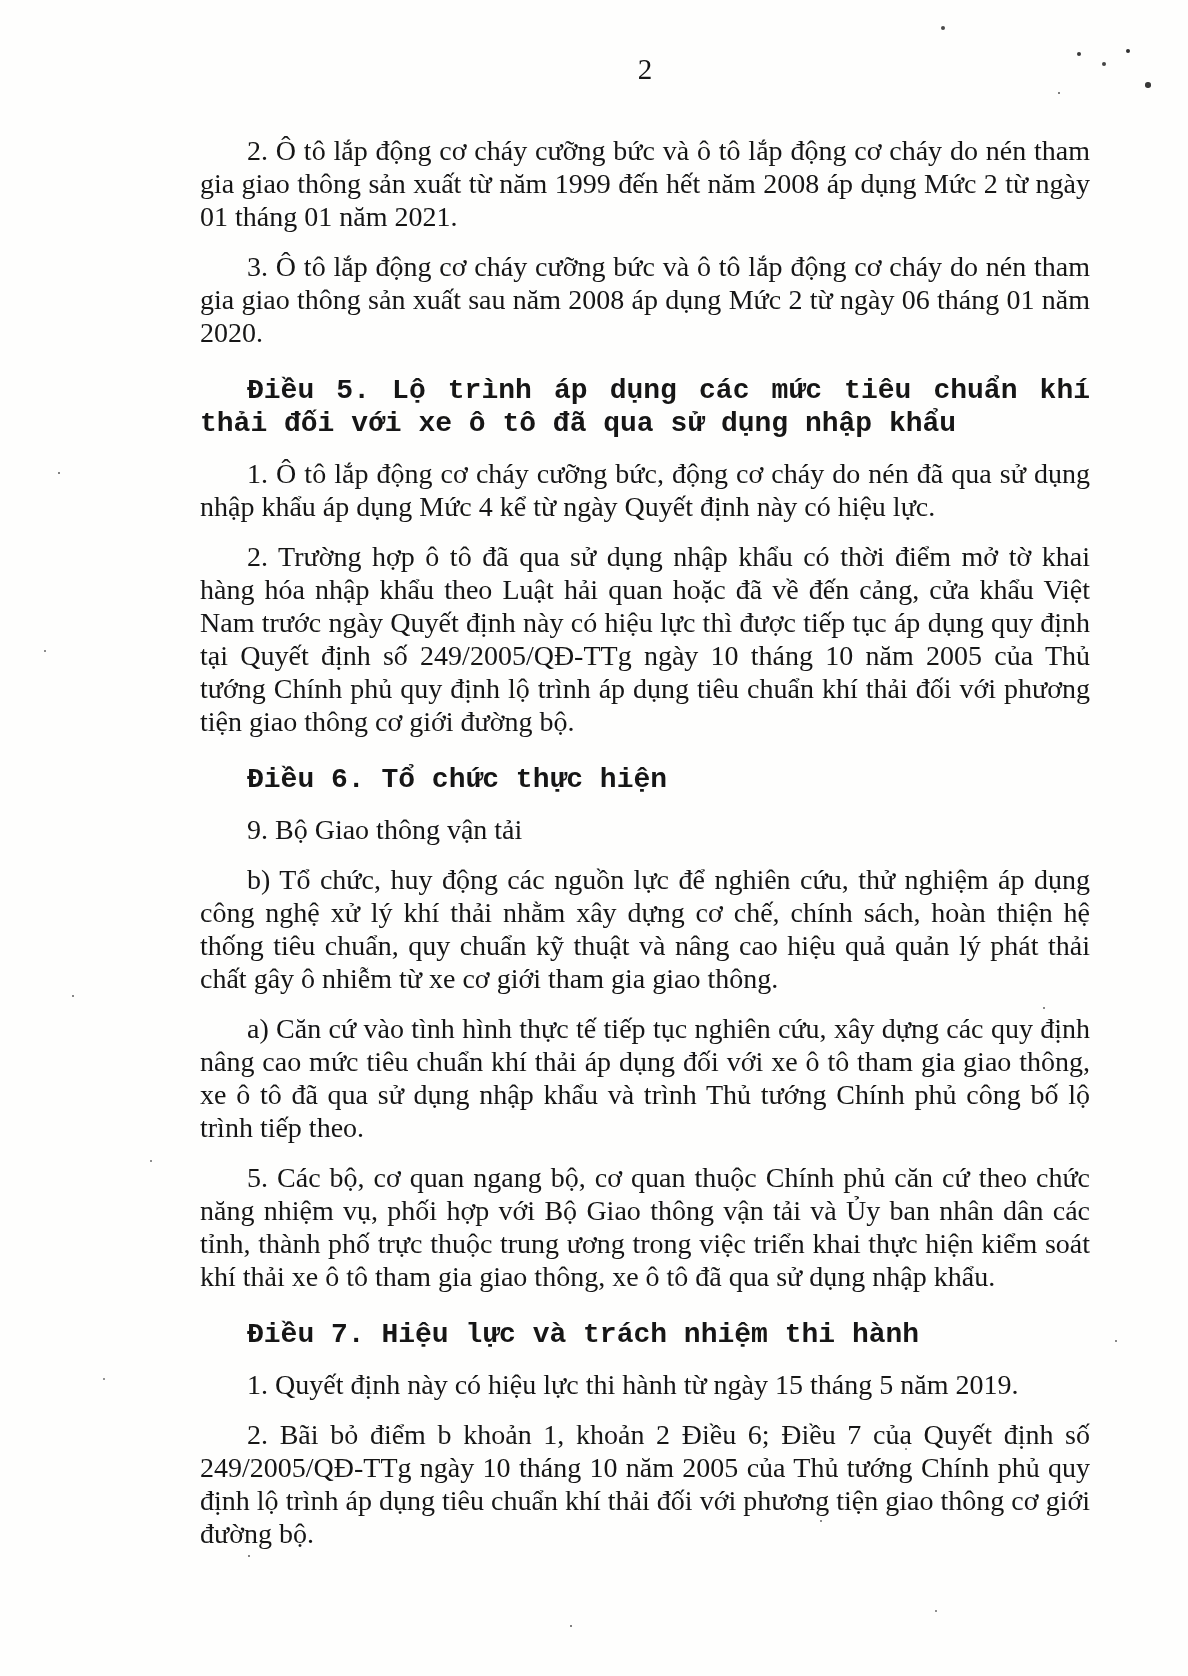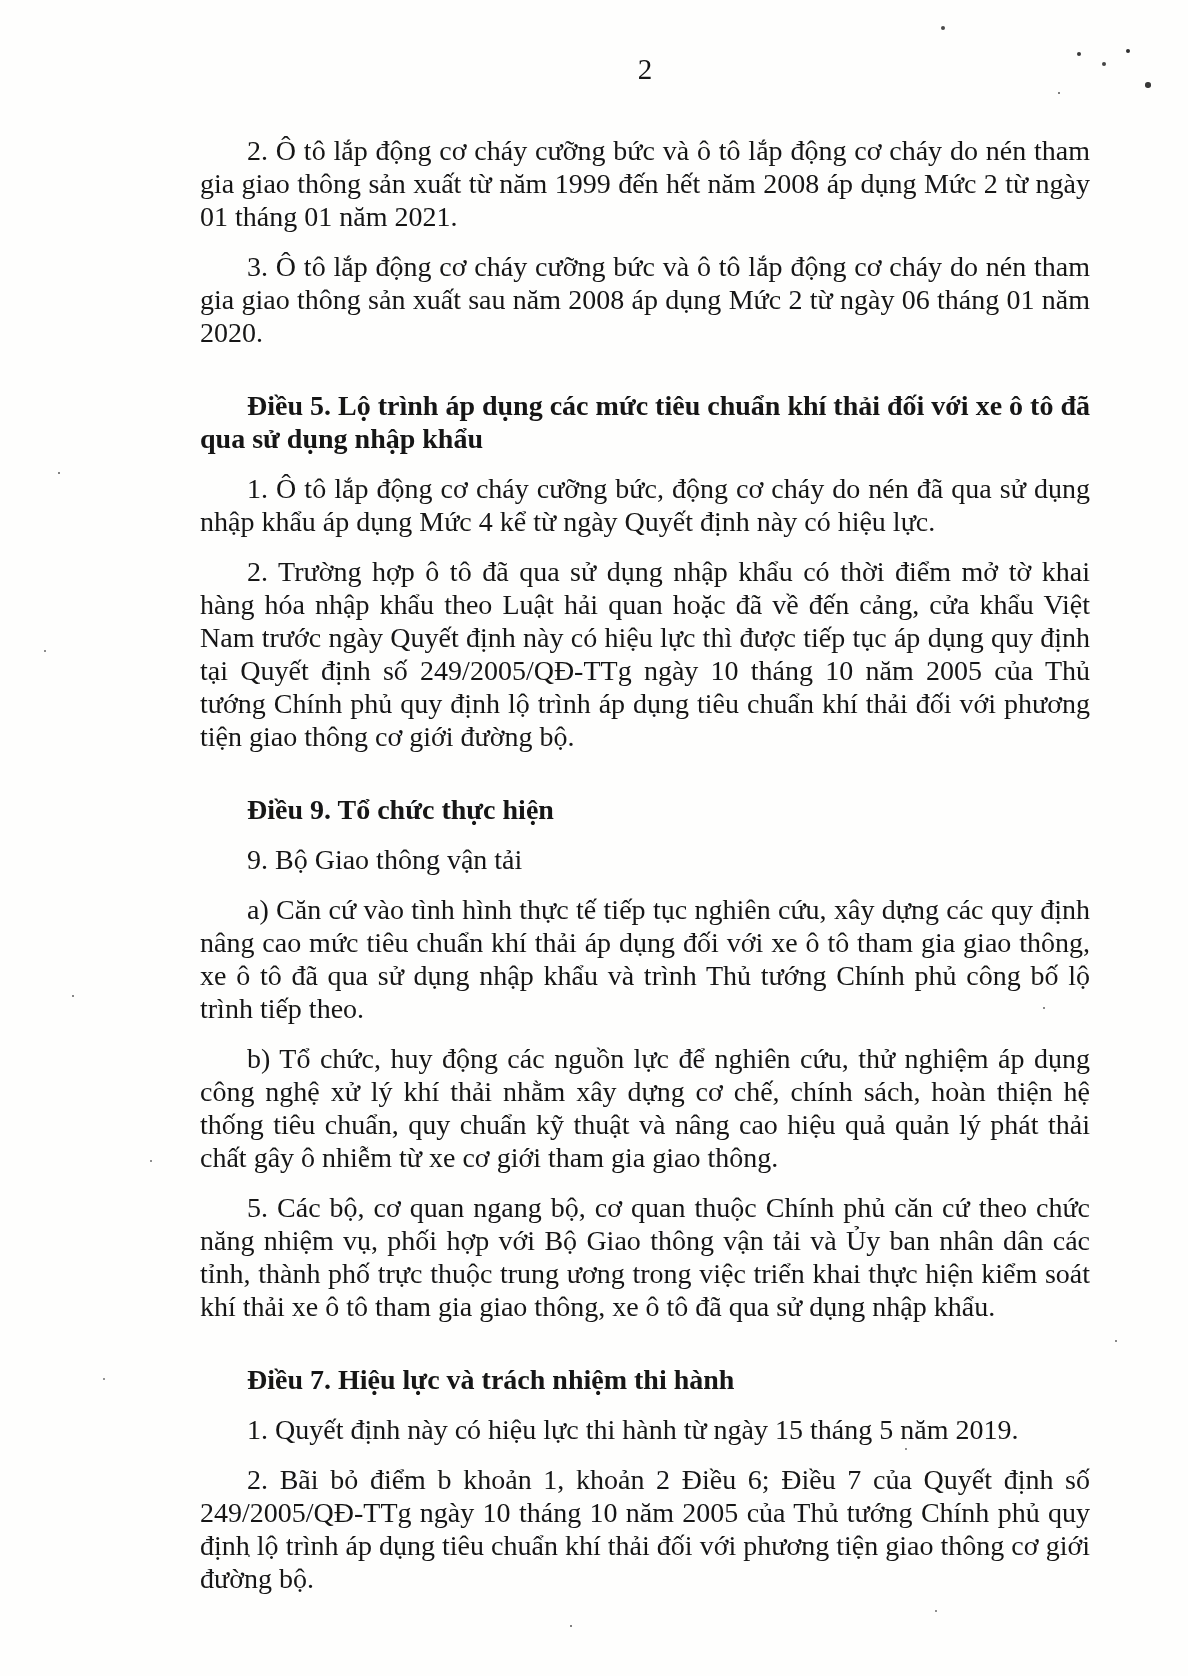--- a/index.html
+++ b/index.html
@@ -38,21 +38,22 @@
     margin: 0;
     padding: 0;
     text-indent: 47px;
     margin-top: 17px;
   }
   .content p:first-child {
     margin-top: 16px;
   }
   .content p.heading {
     font-weight: bold;
-    margin-top: 40px;
+    margin-top: 25px;
+    font-family: Liberation Mono, monospace;
   }
   
   .speckles {
     position: absolute;
     top: 0; left: 0;
     width: 2px; height: 2px;
     background: transparent;
     box-shadow:
       942px 27px 0 1px #4a4a4a,
       1078px 53px 0 1px #3a3a3a,
@@ -89,27 +90,27 @@
     <p class="para">2. Ô tô lắp động cơ cháy cưỡng bức và ô tô lắp động cơ cháy do nén tham gia giao thông sản xuất từ năm 1999 đến hết năm 2008 áp dụng Mức 2 từ ngày 01 tháng 01 năm 2021.</p>
 
     <p class="para">3. Ô tô lắp động cơ cháy cưỡng bức và ô tô lắp động cơ cháy do nén tham gia giao thông sản xuất sau năm 2008 áp dụng Mức 2 từ ngày 06 tháng 01 năm 2020.</p>
 
     <p class="heading">Điều 5. Lộ trình áp dụng các mức tiêu chuẩn khí thải đối với xe ô tô đã qua sử dụng nhập khẩu</p>
 
     <p class="para">1. Ô tô lắp động cơ cháy cưỡng bức, động cơ cháy do nén đã qua sử dụng nhập khẩu áp dụng Mức 4 kể từ ngày Quyết định này có hiệu lực.</p>
 
     <p class="para">2. Trường hợp ô tô đã qua sử dụng nhập khẩu có thời điểm mở tờ khai hàng hóa nhập khẩu theo Luật hải quan hoặc đã về đến cảng, cửa khẩu Việt Nam trước ngày Quyết định này có hiệu lực thì được tiếp tục áp dụng quy định tại Quyết định số 249/2005/QĐ-TTg ngày 10 tháng 10 năm 2005 của Thủ tướng Chính phủ quy định lộ trình áp dụng tiêu chuẩn khí thải đối với phương tiện giao thông cơ giới đường bộ.</p>
 
-    <p class="heading">Điều 9. Tổ chức thực hiện</p>
+    <p class="heading">Điều 6. Tổ chức thực hiện</p>
 
     <p class="para">9. Bộ Giao thông vận tải</p>
 
+    <p class="para">b) Tổ chức, huy động các nguồn lực để nghiên cứu, thử nghiệm áp dụng công nghệ xử lý khí thải nhằm xây dựng cơ chế, chính sách, hoàn thiện hệ thống tiêu chuẩn, quy chuẩn kỹ thuật và nâng cao hiệu quả quản lý phát thải chất gây ô nhiễm từ xe cơ giới tham gia giao thông.</p>
+
     <p class="para">a) Căn cứ vào tình hình thực tế tiếp tục nghiên cứu, xây dựng các quy định nâng cao mức tiêu chuẩn khí thải áp dụng đối với xe ô tô tham gia giao thông, xe ô tô đã qua sử dụng nhập khẩu và trình Thủ tướng Chính phủ công bố lộ trình tiếp theo.</p>
-
-    <p class="para">b) Tổ chức, huy động các nguồn lực để nghiên cứu, thử nghiệm áp dụng công nghệ xử lý khí thải nhằm xây dựng cơ chế, chính sách, hoàn thiện hệ thống tiêu chuẩn, quy chuẩn kỹ thuật và nâng cao hiệu quả quản lý phát thải chất gây ô nhiễm từ xe cơ giới tham gia giao thông.</p>
 
     <p class="para">5. Các bộ, cơ quan ngang bộ, cơ quan thuộc Chính phủ căn cứ theo chức năng nhiệm vụ, phối hợp với Bộ Giao thông vận tải và Ủy ban nhân dân các tỉnh, thành phố trực thuộc trung ương trong việc triển khai thực hiện kiểm soát khí thải xe ô tô tham gia giao thông, xe ô tô đã qua sử dụng nhập khẩu.</p>
 
     <p class="heading">Điều 7. Hiệu lực và trách nhiệm thi hành</p>
 
     <p class="para">1. Quyết định này có hiệu lực thi hành từ ngày 15 tháng 5 năm 2019.</p>
 
     <p class="para">2. Bãi bỏ điểm b khoản 1, khoản 2 Điều 6; Điều 7 của Quyết định số 249/2005/QĐ-TTg ngày 10 tháng 10 năm 2005 của Thủ tướng Chính phủ quy định lộ trình áp dụng tiêu chuẩn khí thải đối với phương tiện giao thông cơ giới đường bộ.</p>
 
   </div>

